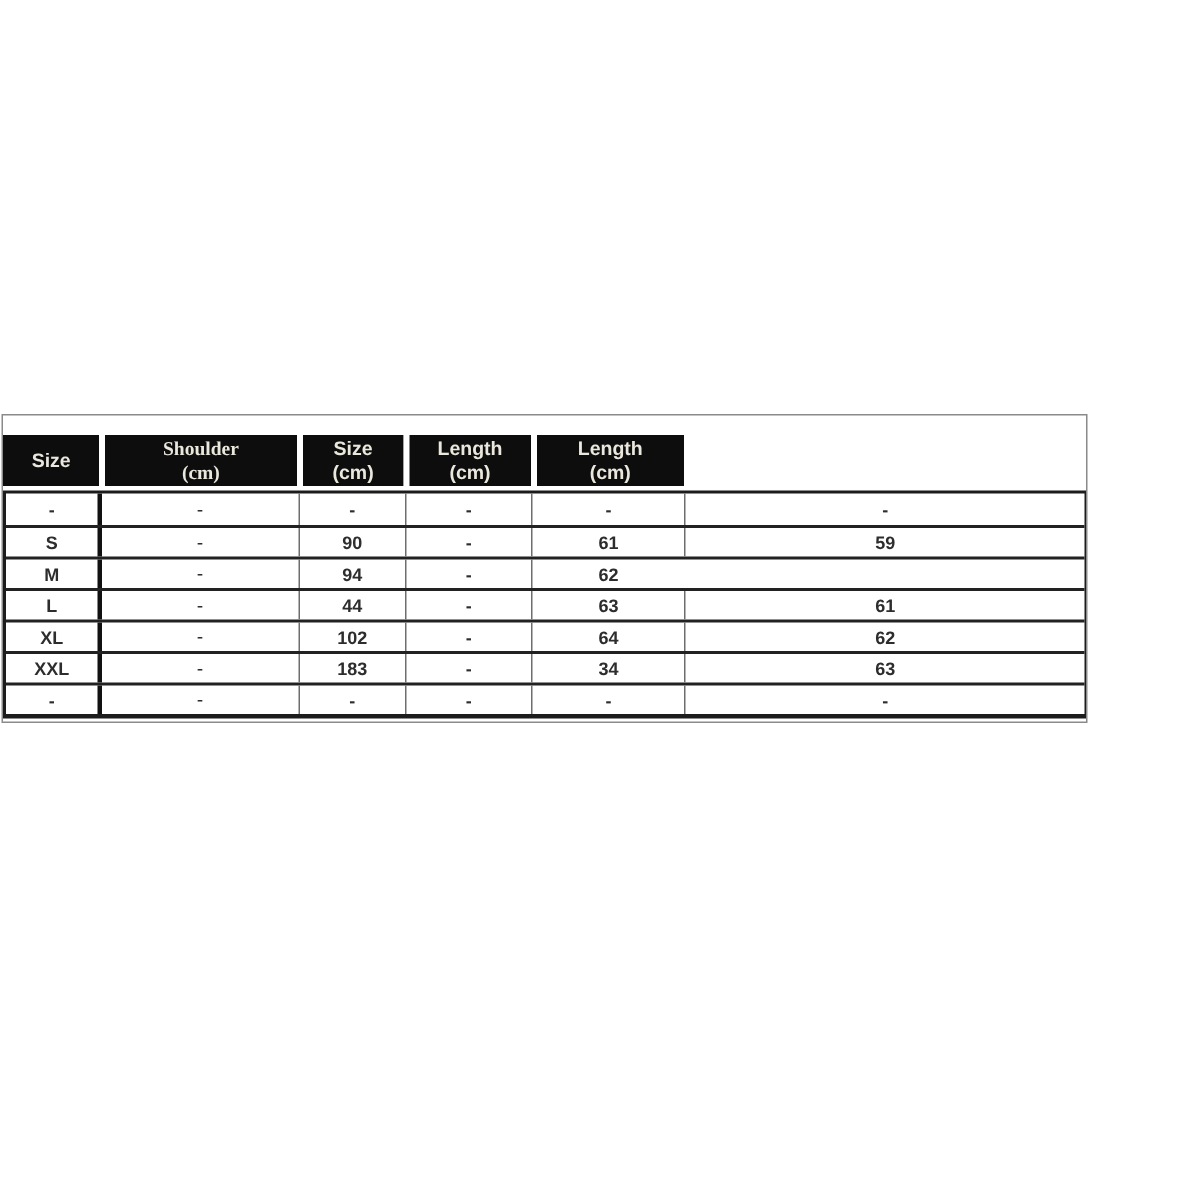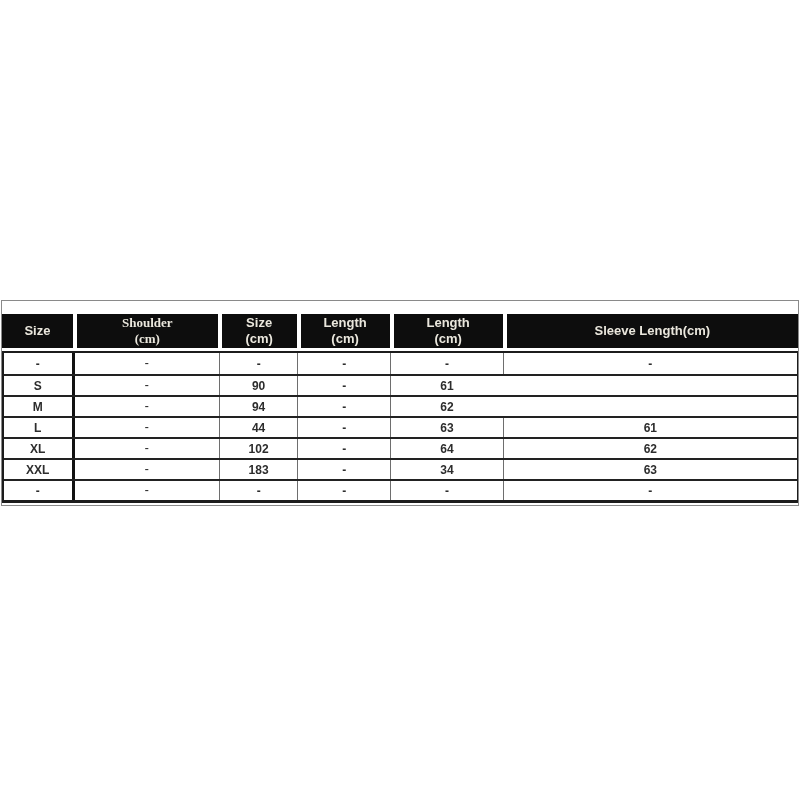--- a/index.html
+++ b/index.html
@@ -10,22 +10,22 @@
     position: relative;
   }
   .stage {
     position: relative;
     width: 800px; height: 800px;
     background: #ffffff;
     overflow: hidden;
   }
   .table-wrap {
     position: absolute;
-    top: 300px; left: 1px;
-    width: 798px;
+    top: 276px; left: 1px;
+    width: 724px;
     border: 1px solid #8a8a8a;
     padding: 13px 0 2px 0;
     background: #ffffff;
   }
   .thead { display: flex; height: 34px; background: #ffffff; }
   .thead .cell {
     background: #0d0d0d;
     color: #eae7dd;
     display: flex; flex-direction: column;
     justify-content: center; align-items: center;
@@ -80,43 +80,40 @@
           <span>(cm)</span>
       </div>
       <div class="cell c3">
         <span>Length</span>
           <span>(cm)</span>
       </div>
       <div class="cell c4">
         <span>Length</span>
           <span>(cm)</span>
       </div>
-      <div class="cell c5">
-        <span>Sleeve Length(cm)</span>
-          <span></span>
-      </div>
     </div>
 
     <div class="tbody">
 
       <div class="row">
         <div class="cell c0">-</div>
         <div class="cell c1">-</div>
         <div class="cell c2">-</div>
         <div class="cell c3">-</div>
         <div class="cell c4">-</div>
         <div class="cell c5">-</div>
       </div>
 
       <div class="row">
         <div class="cell c0">S</div>
         <div class="cell c1">-</div>
         <div class="cell c2">90</div>
         <div class="cell c3">-</div>
         <div class="cell c4">61</div>
+        <div class="cell c5">59</div>
       </div>
 
       <div class="row">
         <div class="cell c0">M</div>
         <div class="cell c1">-</div>
         <div class="cell c2">94</div>
         <div class="cell c3">-</div>
         <div class="cell c4">62</div>
       </div>
 

